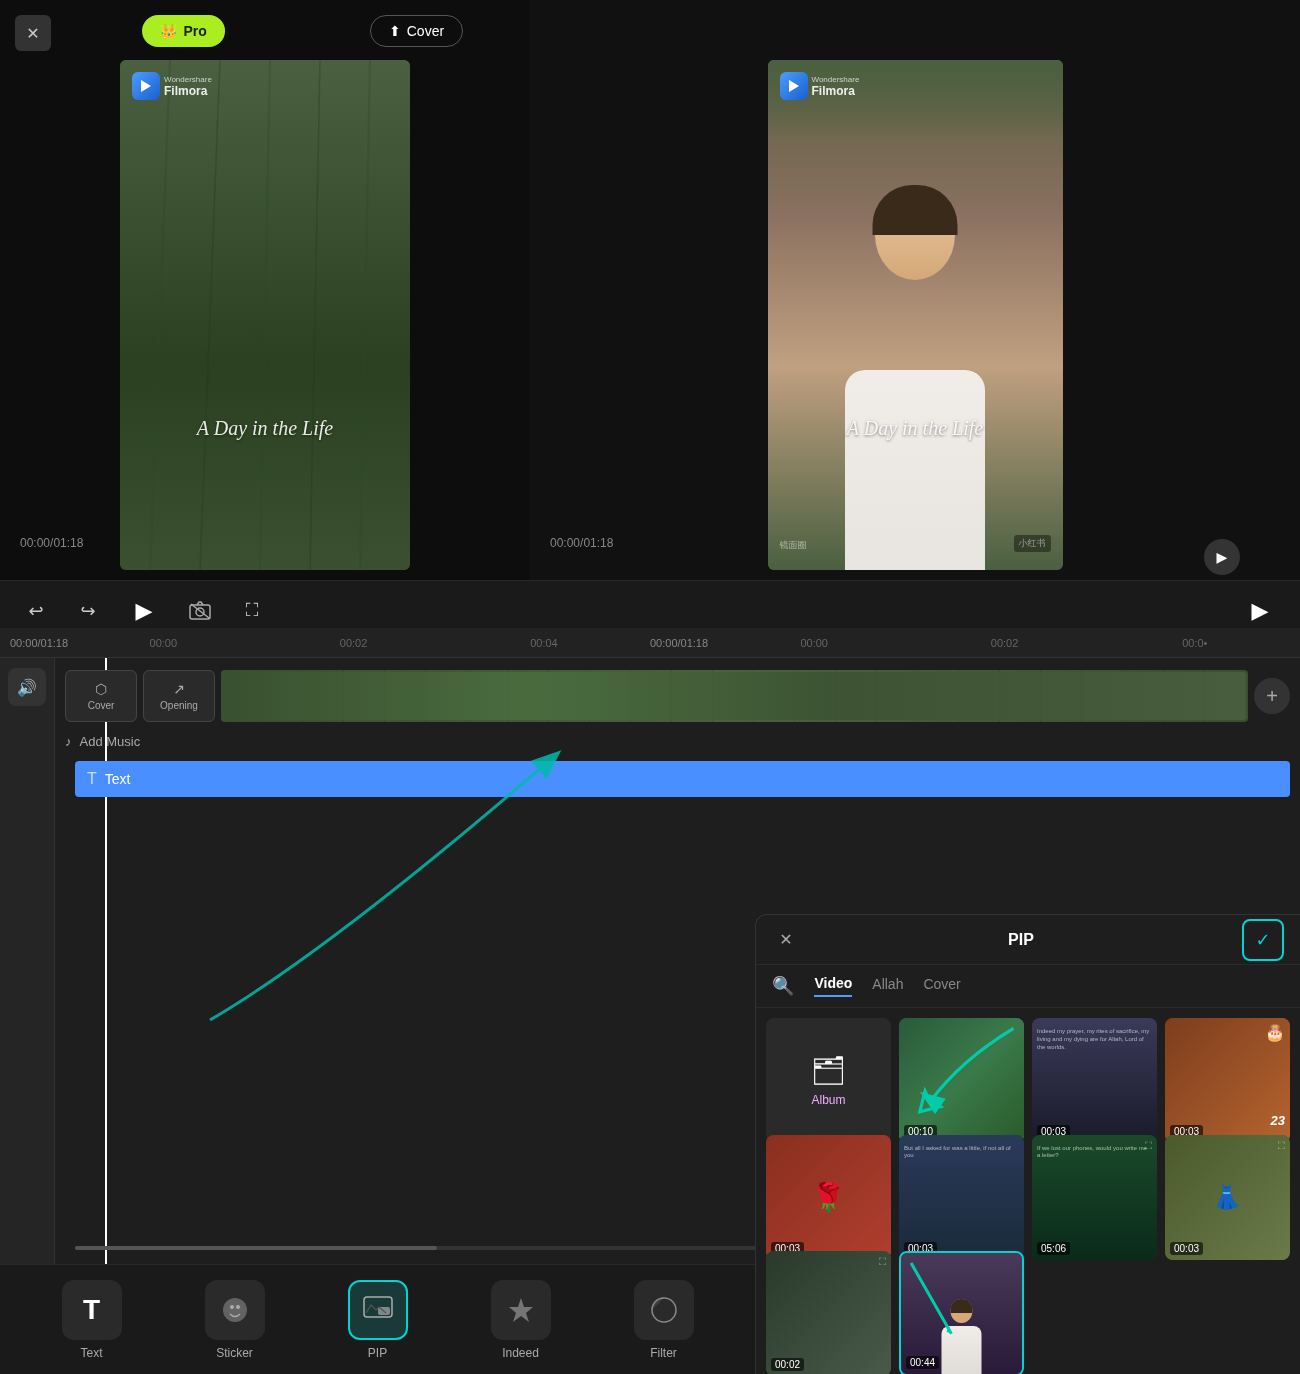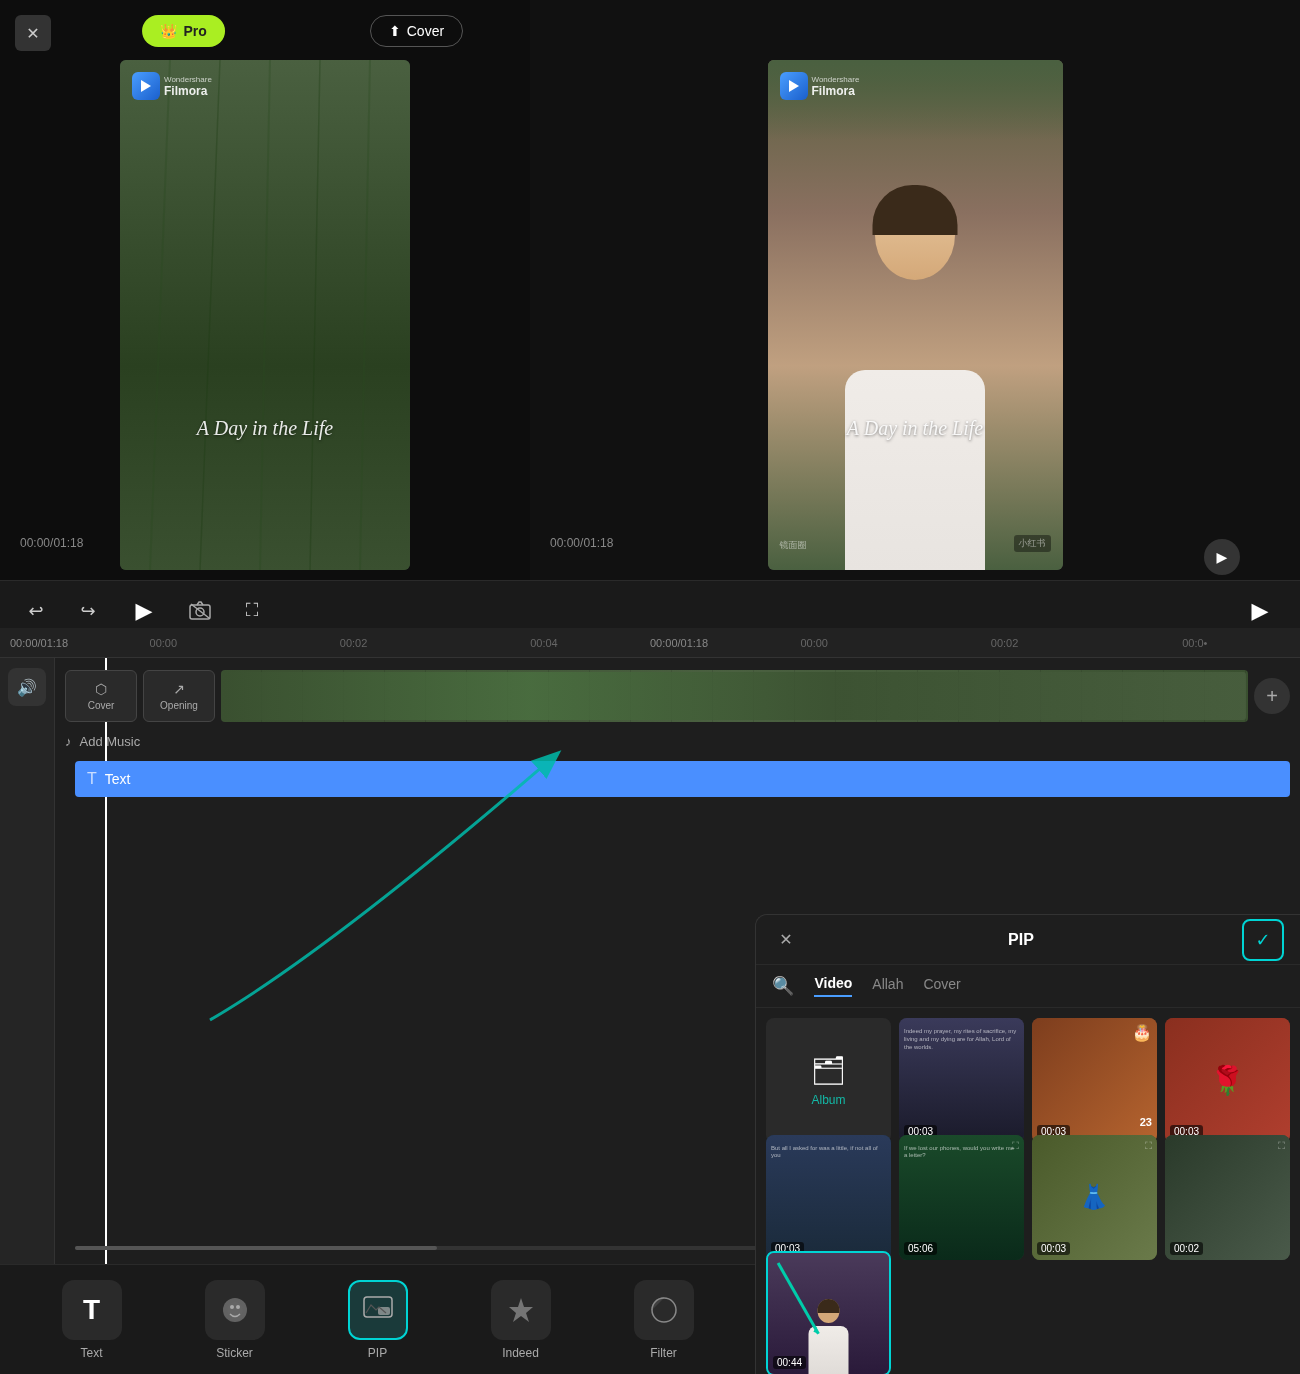--- a/index.html
+++ b/index.html
@@ -514,21 +514,21 @@
     }
 
     .thumb-bg-1 { background: linear-gradient(135deg, #2a6a4a, #4a9a6a); }
 
     .album-icon {
       font-size: 28px;
     }
 
     .album-label {
       font-size: 12px;
-      color: #14b8a6;
+      color: #f0abfc;
       text-align: right;
     }
 
     
     .playhead {
       position: absolute;
       top: 0;
       bottom: 0;
       width: 2px;
       background: #fff;
@@ -814,31 +814,44 @@
     <span class="pip-tab">Cover</span>
   </div>
 
   <div class="pip-grid">
 
     <div class="pip-item album">
       <span class="album-icon">🗂</span>
       <span class="album-label">Album</span>
     </div>
 
+    <div class="pip-item thumb-bg-1">
+      <div style="position:absolute;inset:0;background:linear-gradient(135deg,#2a5a3a,#3a7a4a,#2a5a2a);"></div>
+
+      <svg class="teal-arrow" viewBox="0 0 120 120" style="position:absolute;top:0;left:0;width:100%;height:100%;">
+        <path d="M110,10 Q60,40 30,80 L25,70 L20,90 L40,85 L30,78" stroke="#00ccaa" stroke-width="3" fill="none" marker-end="url(#arrowhead)"></path>
+        <defs>
+          <marker id="arrowhead" markerWidth="8" markerHeight="6" refX="4" refY="3" orient="auto">
+            <polygon points="0 0, 8 3, 0 6" fill="#00ccaa"></polygon>
+          </marker>
+        </defs>
+      </svg>
+      <span class="pip-duration">00:10</span>
+    </div>
 
     <div class="pip-item" style="background:#2a2a3a;position:relative;">
       <div style="position:absolute;inset:0;background:linear-gradient(to bottom,#3a3a5a,#1a1a2a);"></div>
       <div style="position:absolute;top:10px;left:5px;right:5px;font-size:6px;color:rgba(255,255,255,0.6);line-height:1.3;">Indeed my prayer, my rites of sacrifice, my living and my dying are for Allah, Lord of the worlds.</div>
       <span class="pip-duration">00:03</span>
     </div>
 
     <div class="pip-item" style="background:#8a4a2a;position:relative;">
       <div style="position:absolute;inset:0;background:linear-gradient(135deg,#7a3a1a,#c06a30);opacity:0.8;"></div>
       <div style="position:absolute;top:5px;right:5px;font-size:16px;">🎂</div>
-      <div style="position:absolute;bottom:15px;right:5px;font-size:11px;color:#fff;font-weight:bold;">23</div>
+      <div style="position:absolute;bottom:15px;right:5px;font-size:13px;color:#fff;font-weight:bold;font-style:italic;">23</div>
       <span class="pip-duration">00:03</span>
     </div>
 
     <div class="pip-item" style="background:#8a3a2a;position:relative;">
       <div style="position:absolute;inset:0;background:linear-gradient(135deg,#8a2a1a,#c04030);opacity:0.7;"></div>
       <div style="position:absolute;inset:0;display:flex;align-items:center;justify-content:center;font-size:28px;">🌹</div>
       <span class="pip-duration">00:03</span>
     </div>
 
     <div class="pip-item" style="background:#1a2a3a;position:relative;">

